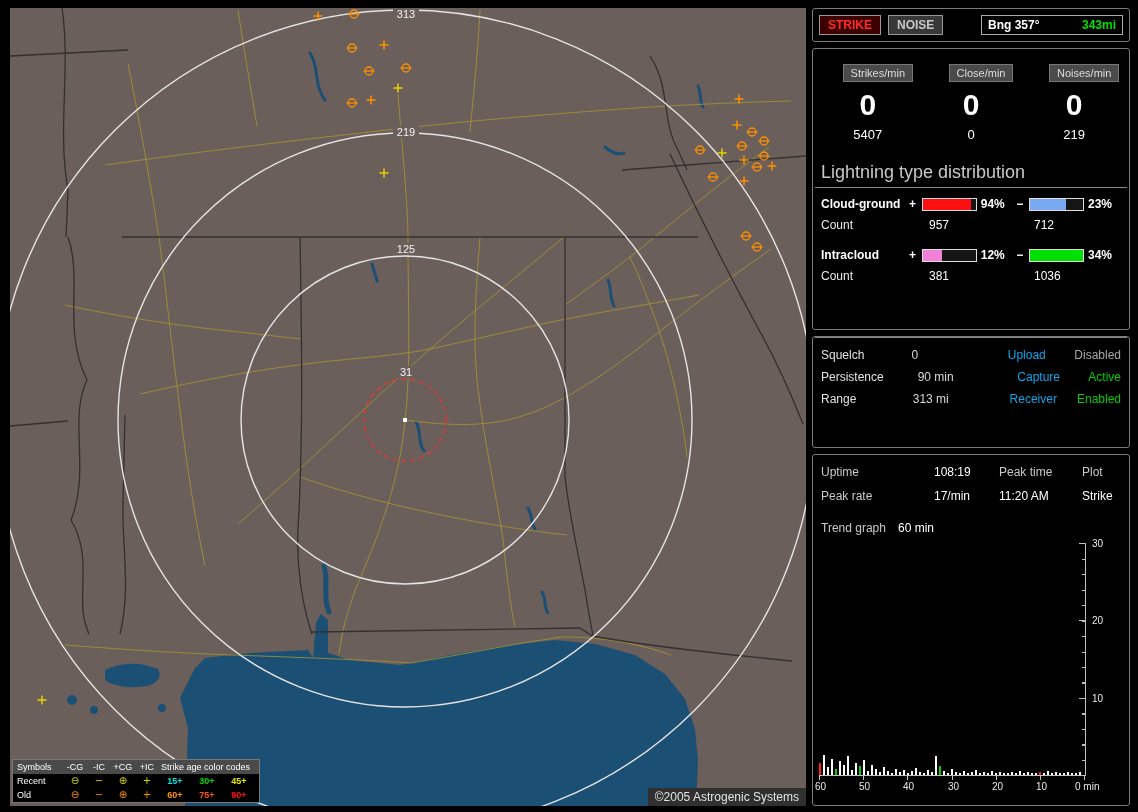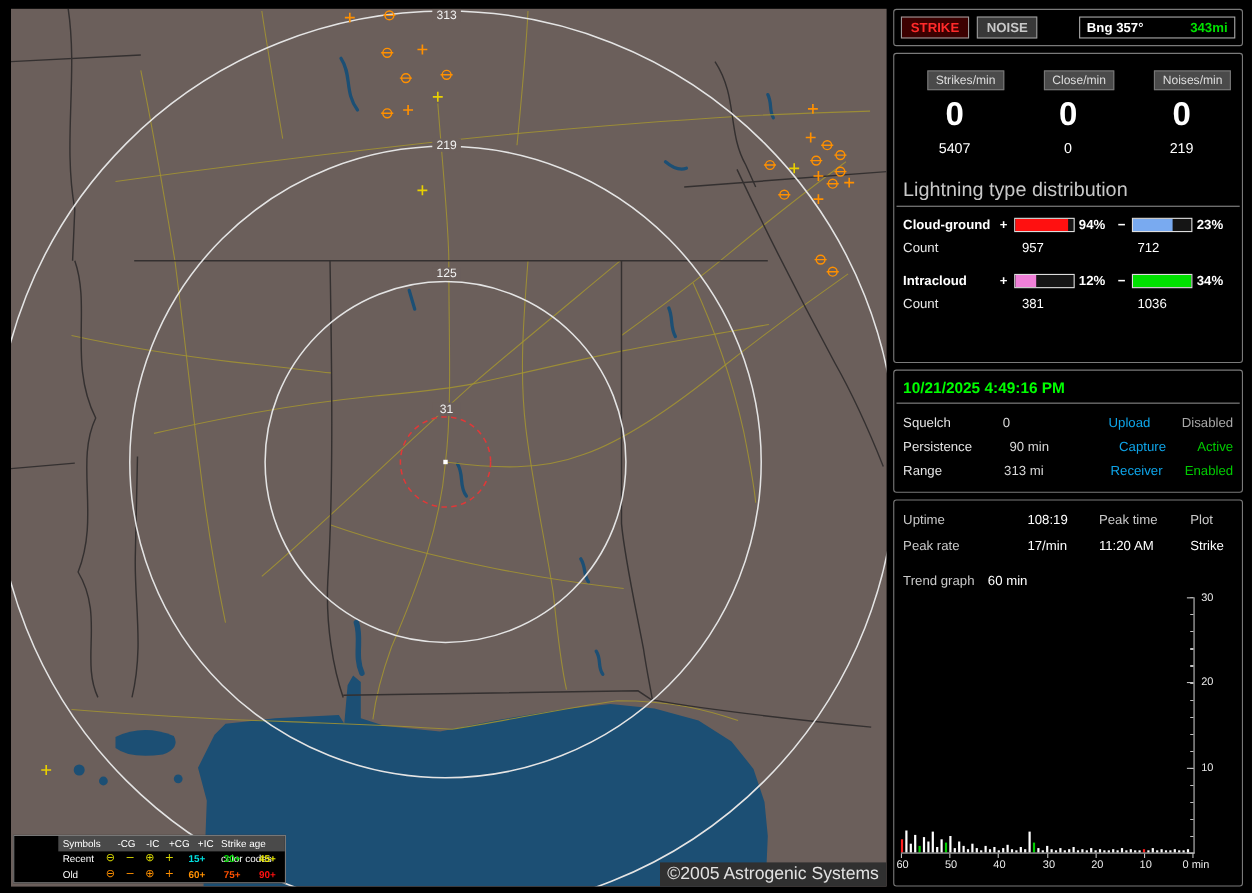--- a/index.html
+++ b/index.html
@@ -12,26 +12,26 @@
   .water{fill:#1c4f74;stroke:none;}
   .river{stroke:#1c4f74;stroke-width:3;fill:none;stroke-linecap:round;}
   .river.wide{stroke-width:5;}
   .roads path{stroke:#a39431;stroke-width:1;fill:none;opacity:.85;}
   .borders path{stroke:#343030;stroke-width:1.3;fill:none;}
   .rings circle{stroke:#e4e4e4;stroke-width:1.4;fill:none;}
   .alarm-ring{stroke:#e03838;stroke-width:1.4;fill:none;stroke-dasharray:5 4;}
   .ring-label{position:absolute;width:26px;text-align:center;color:#f2f2f2;font-size:11px;
               background:#6b5f5b;line-height:12px;}
   .copyright{position:absolute;right:0;bottom:0;background:#303030;color:#e2e2e2;
-             font-size:16px;padding:2px 7px;}
+             font-size:12px;padding:2px 7px;}
 
   
   .legend{position:absolute;left:2px;bottom:3px;width:246px;background:#000;
           border:1px solid #777;font-size:9px;line-height:14px;}
-  .lg-row{display:flex;align-items:flex-start;height:14px;margin-left:40px;}
+  .lg-row{display:flex;align-items:flex-end;height:14px;}
   .lg-head{background:#4a4a4a;color:#fff;}
   .lg-c1{width:46px;padding-left:4px;color:#fff;}
   .lg-sym{width:24px;text-align:center;}
   .lg-age{flex:1;display:flex;}
   .lg-age .age{width:32px;text-align:center;font-weight:bold;}
   .lg-head .lg-age{padding-left:2px;}
   .glyph{font-family:"DejaVu Sans",sans-serif;font-size:10px;}
 
   
   .panel{position:absolute;left:812px;top:8px;width:318px;}
@@ -388,21 +388,20 @@
       <span class="pct">34%</span>
     </div>
     <div class="count-row">
       <span class="count-label">Count</span>
       <span class="cv1">381</span>
       <span class="cv2">1036</span>
     </div>
   </div>
 
   <div class="pbox box-status">
-    <div class="datetime">10/21/2025 4:49:16 PM</div>
     <div class="hline"></div>
     <div class="settings">
       <div class="srow">
         <span class="sl1">Squelch</span>
         <span class="sv1">0</span>
         <span class="sl2">Upload</span>
         <span class="v-gray">Disabled</span>
       </div>
       <div class="srow">
         <span class="sl1">Persistence</span>

